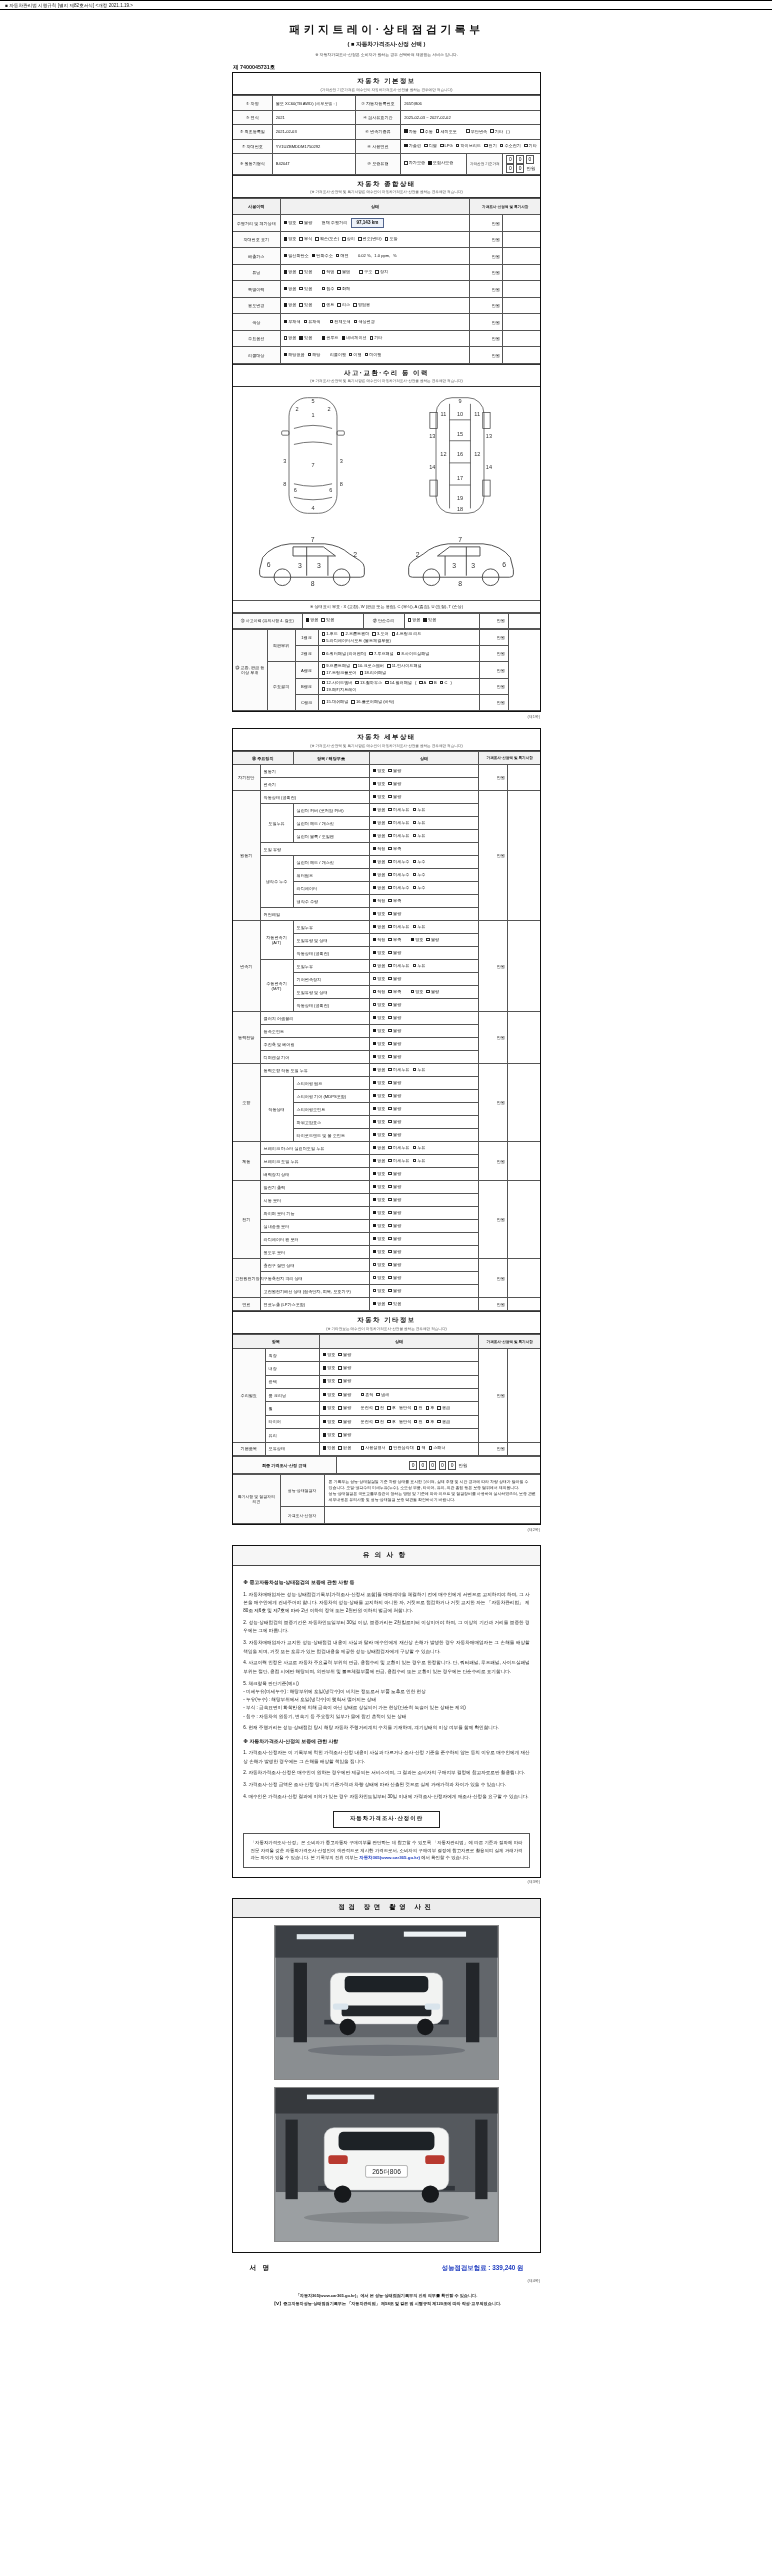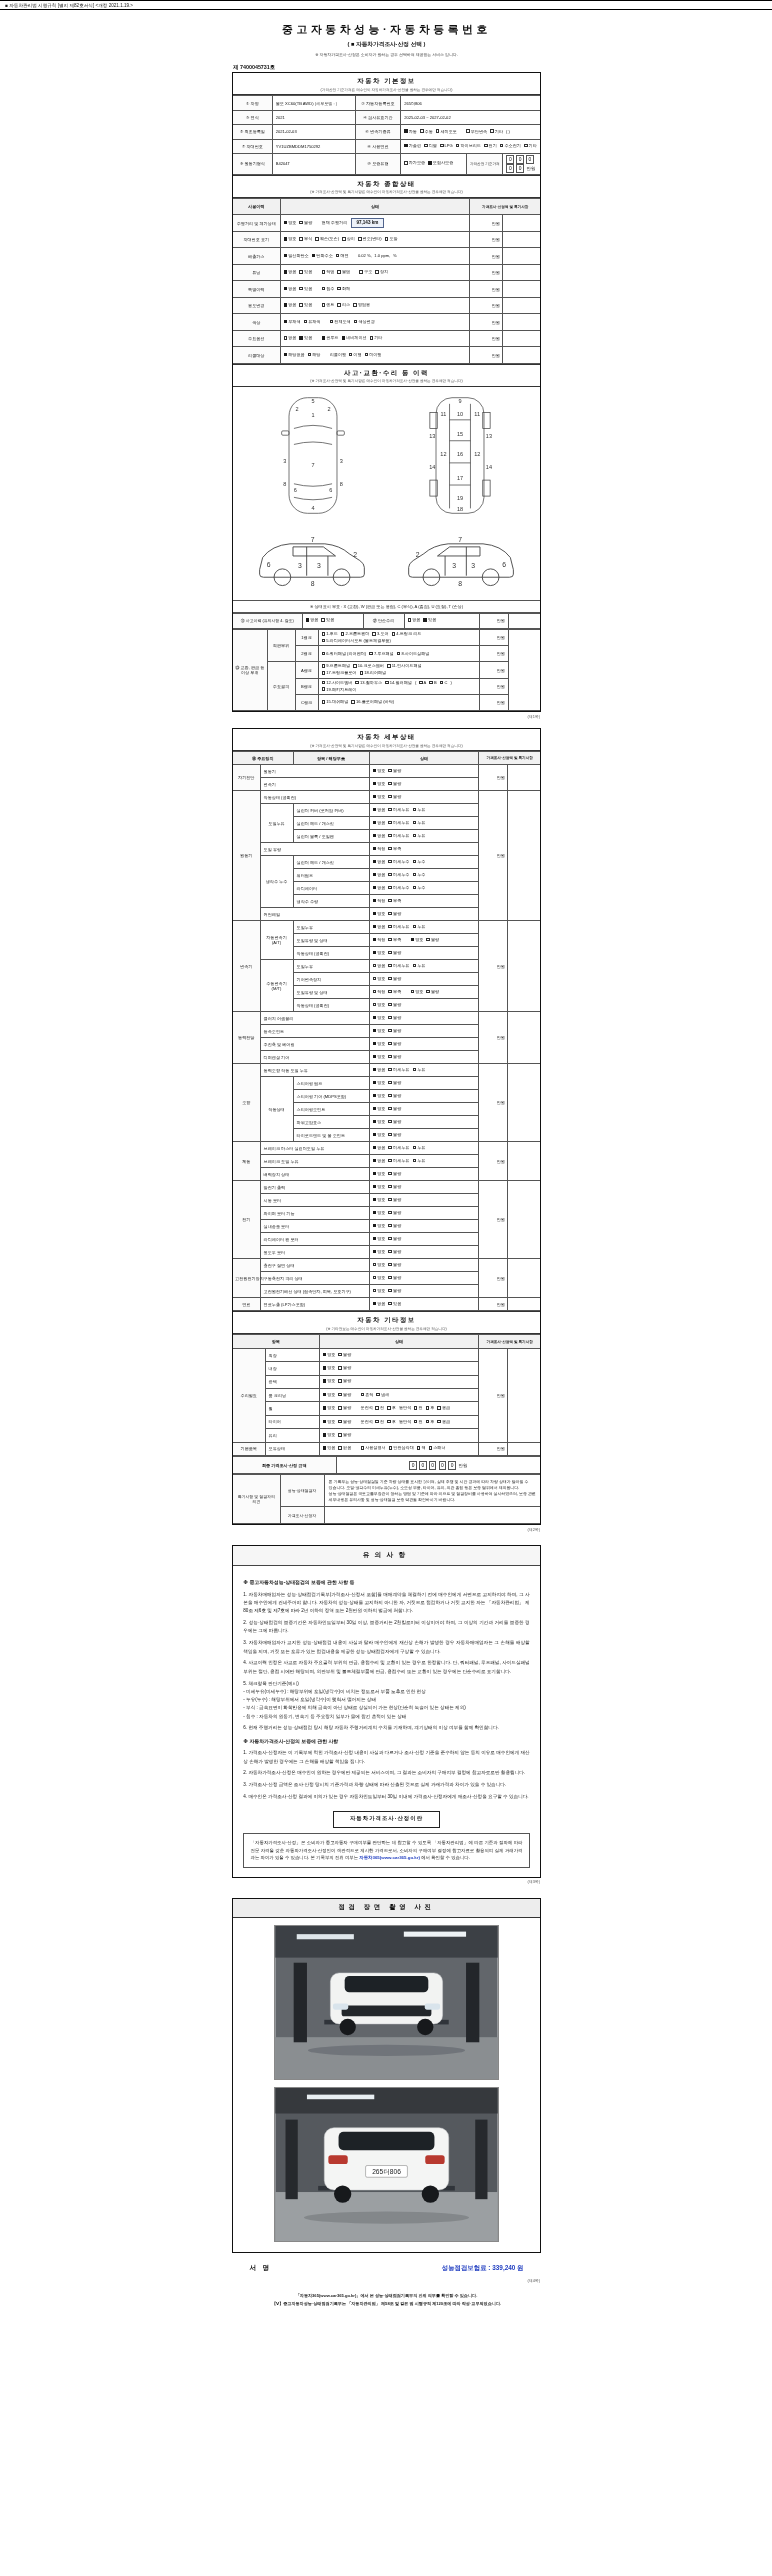--- a/index.html
+++ b/index.html
@@ -72,21 +72,21 @@
 </style>
 </head>
 <body>
 
 <div id="frame">
   <div class="print-head">■ 자동차관리법 시행규칙 [별지 제82호서식] &lt;개정 2021.1.19.&gt;</div>
   <div class="top-rule"></div>
 
   <div id="doc">
 
-    <div class="title">중고자동차성능·자동차등록번호</div>
+    <div class="title">패키지트레이·상태점검기록부</div>
     <div class="subtitle">( ■ 자동차가격조사·산정 선택 )</div>
     <div class="sub-note">※ 자동차가격조사·산정은 소비자가 원하는 경우 선택하여 제공받는 서비스 입니다.</div>
     <div class="docno">제 7400045731호</div>
 
     <div class="pbox">
 
       <div class="sec-head">
         <span class="sec-name">자동차 기본정보</span>
         <span class="sec-note">(가격산정 기준가격은 매수인이 자동차가격조사·산정을 원하는 경우에만 적습니다)</span>
       </div>

